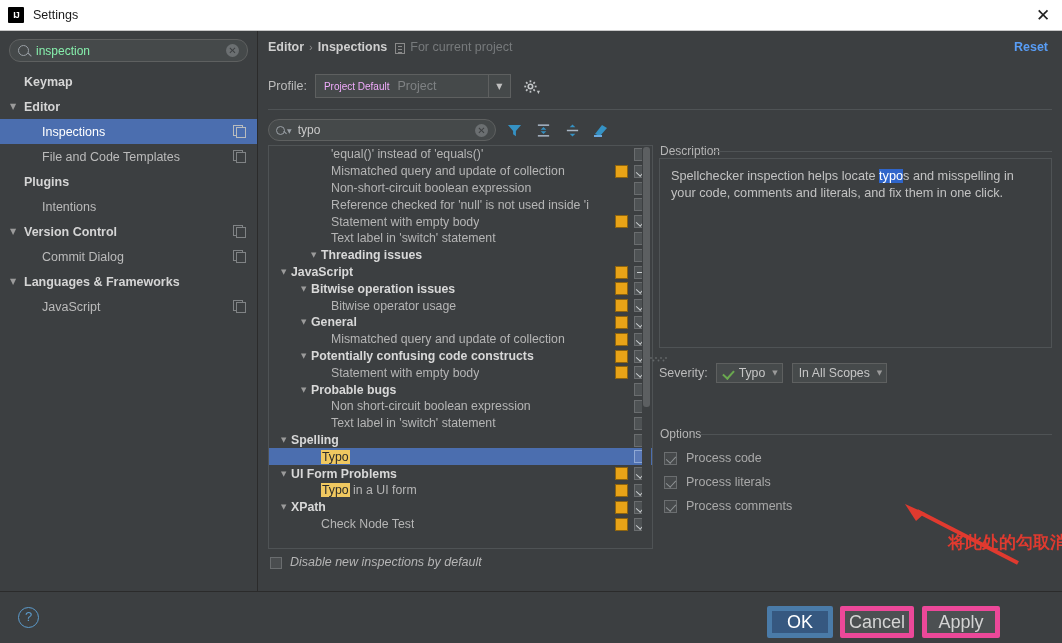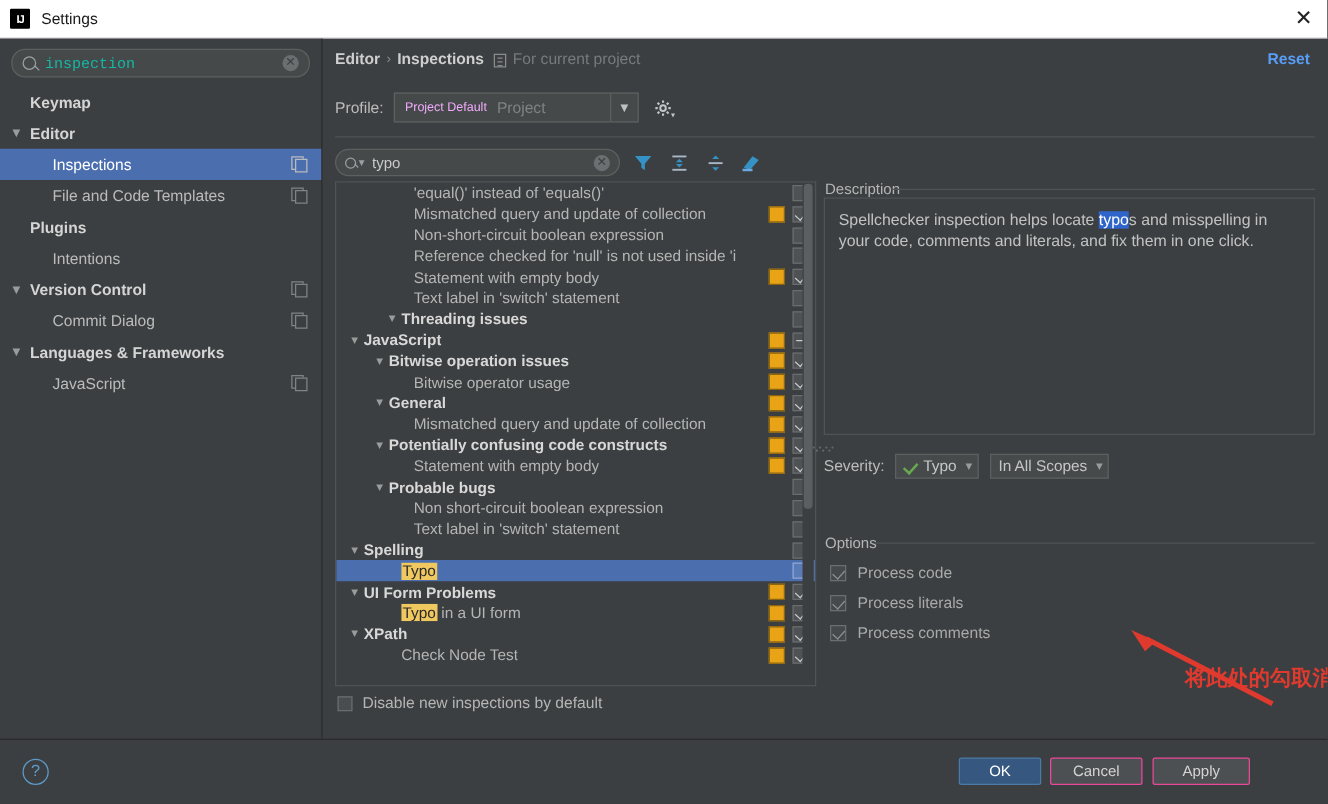--- a/index.html
+++ b/index.html
@@ -54,21 +54,21 @@
   .search-box .magnifier {
     width: 11px; height: 11px; border: 1.4px solid #9aa0a6; border-radius: 50%;
     position: relative; flex: none; margin-right: 5px;
   }
   .search-box .magnifier:after {
     content: ""; position: absolute; width: 5px; height: 1.4px;
     background: #9aa0a6; transform: rotate(45deg); right: -4px; bottom: 0px;
   }
   .search-box input {
     flex: 1; background: transparent; border: none; outline: none;
-    color: #14b8a6; font-size: 12px; font-family: Liberation Mono, monospace;
+    color: #86efac; font-size: 12px; font-family: Liberation Sans, sans-serif;
   }
   .clear-x {
     width: 13px; height: 13px; border-radius: 50%; background: #6b6f71;
     color: #3c3f41; font-size: 10px; line-height: 13px; text-align: center;
     cursor: pointer; flex: none; font-family: "DejaVu Sans", sans-serif;
   }
   .tree { margin-top: 3px; }
   .t-row {
     position: relative; height: 25px; display: flex; align-items: center;
     padding-left: 10px; cursor: default; color: #bbbbbb;
@@ -221,21 +221,21 @@
   .insp-scroll {
     position: absolute; right: 1px; top: 1px; width: 9px; bottom: 1px;
     background: #3c3f41;
   }
   .insp-thumb {
     position: absolute; left: 1px; top: 0px; width: 7px; height: 260px;
     background: #5c5f61; border-radius: 3px;
   }
 
   .disable-row {
-    position: absolute; left: 12px; top: 524px; display: flex; align-items: flex-end;
+    position: absolute; left: 12px; top: 524px; display: flex; align-items: flex-end; font-style: italic;
   }
   .sq-cb {
     width: 12px; height: 12px; background: #4a4d4f; border: 1px solid #6a6d6f;
     margin-right: 8px; flex: none;
   }
   .disable-row .lbl2 { font-size: 12.5px; color: #b5b5b5; }
 
   
   .desc-legend {
     position: absolute; left: 398px; top: 113px; font-size: 12px; color: #b5b5b5;
@@ -308,23 +308,23 @@
   .footer {
     position: absolute; left: 0; top: 591px; width: 1062px; height: 52px;
     background: #3c3f41; border-top: 1px solid #2b2b2b;
   }
   .help-btn {
     position: absolute; left: 18px; top: 15px; width: 21px; height: 21px;
     border: 1.5px solid #5c9ccd; border-radius: 50%; color: #5c9ccd;
     font-size: 13px; line-height: 18px; text-align: center; cursor: pointer;
   }
   .btn {
-    position: absolute; top: 14px; height: 22px; min-width: 66px;
-    border: 1px solid #ec4899; background: #4c5052; color: #d4d4d4;
-    font-size: 12px; display: flex; align-items: center; justify-content: center;
+    position: absolute; top: 14px; height: 32px; min-width: 66px;
+    border: 5px solid #ec4899; background: #4c5052; color: #d4d4d4;
+    font-size: 18px; display: flex; align-items: center; justify-content: center;
     border-radius: 2px; cursor: pointer; font-family: "Liberation Sans", sans-serif;
   }
   .btn.primary { background: #365880; border-color: #4a7ba8; color: #ffffff; }
   .btn-ok { right: 229px; width: 66px; }
   .btn-cancel { right: 148px; width: 74px; }
   .btn-apply { right: 62px; width: 78px; }
 </style>
 </head>
 <body>
 

